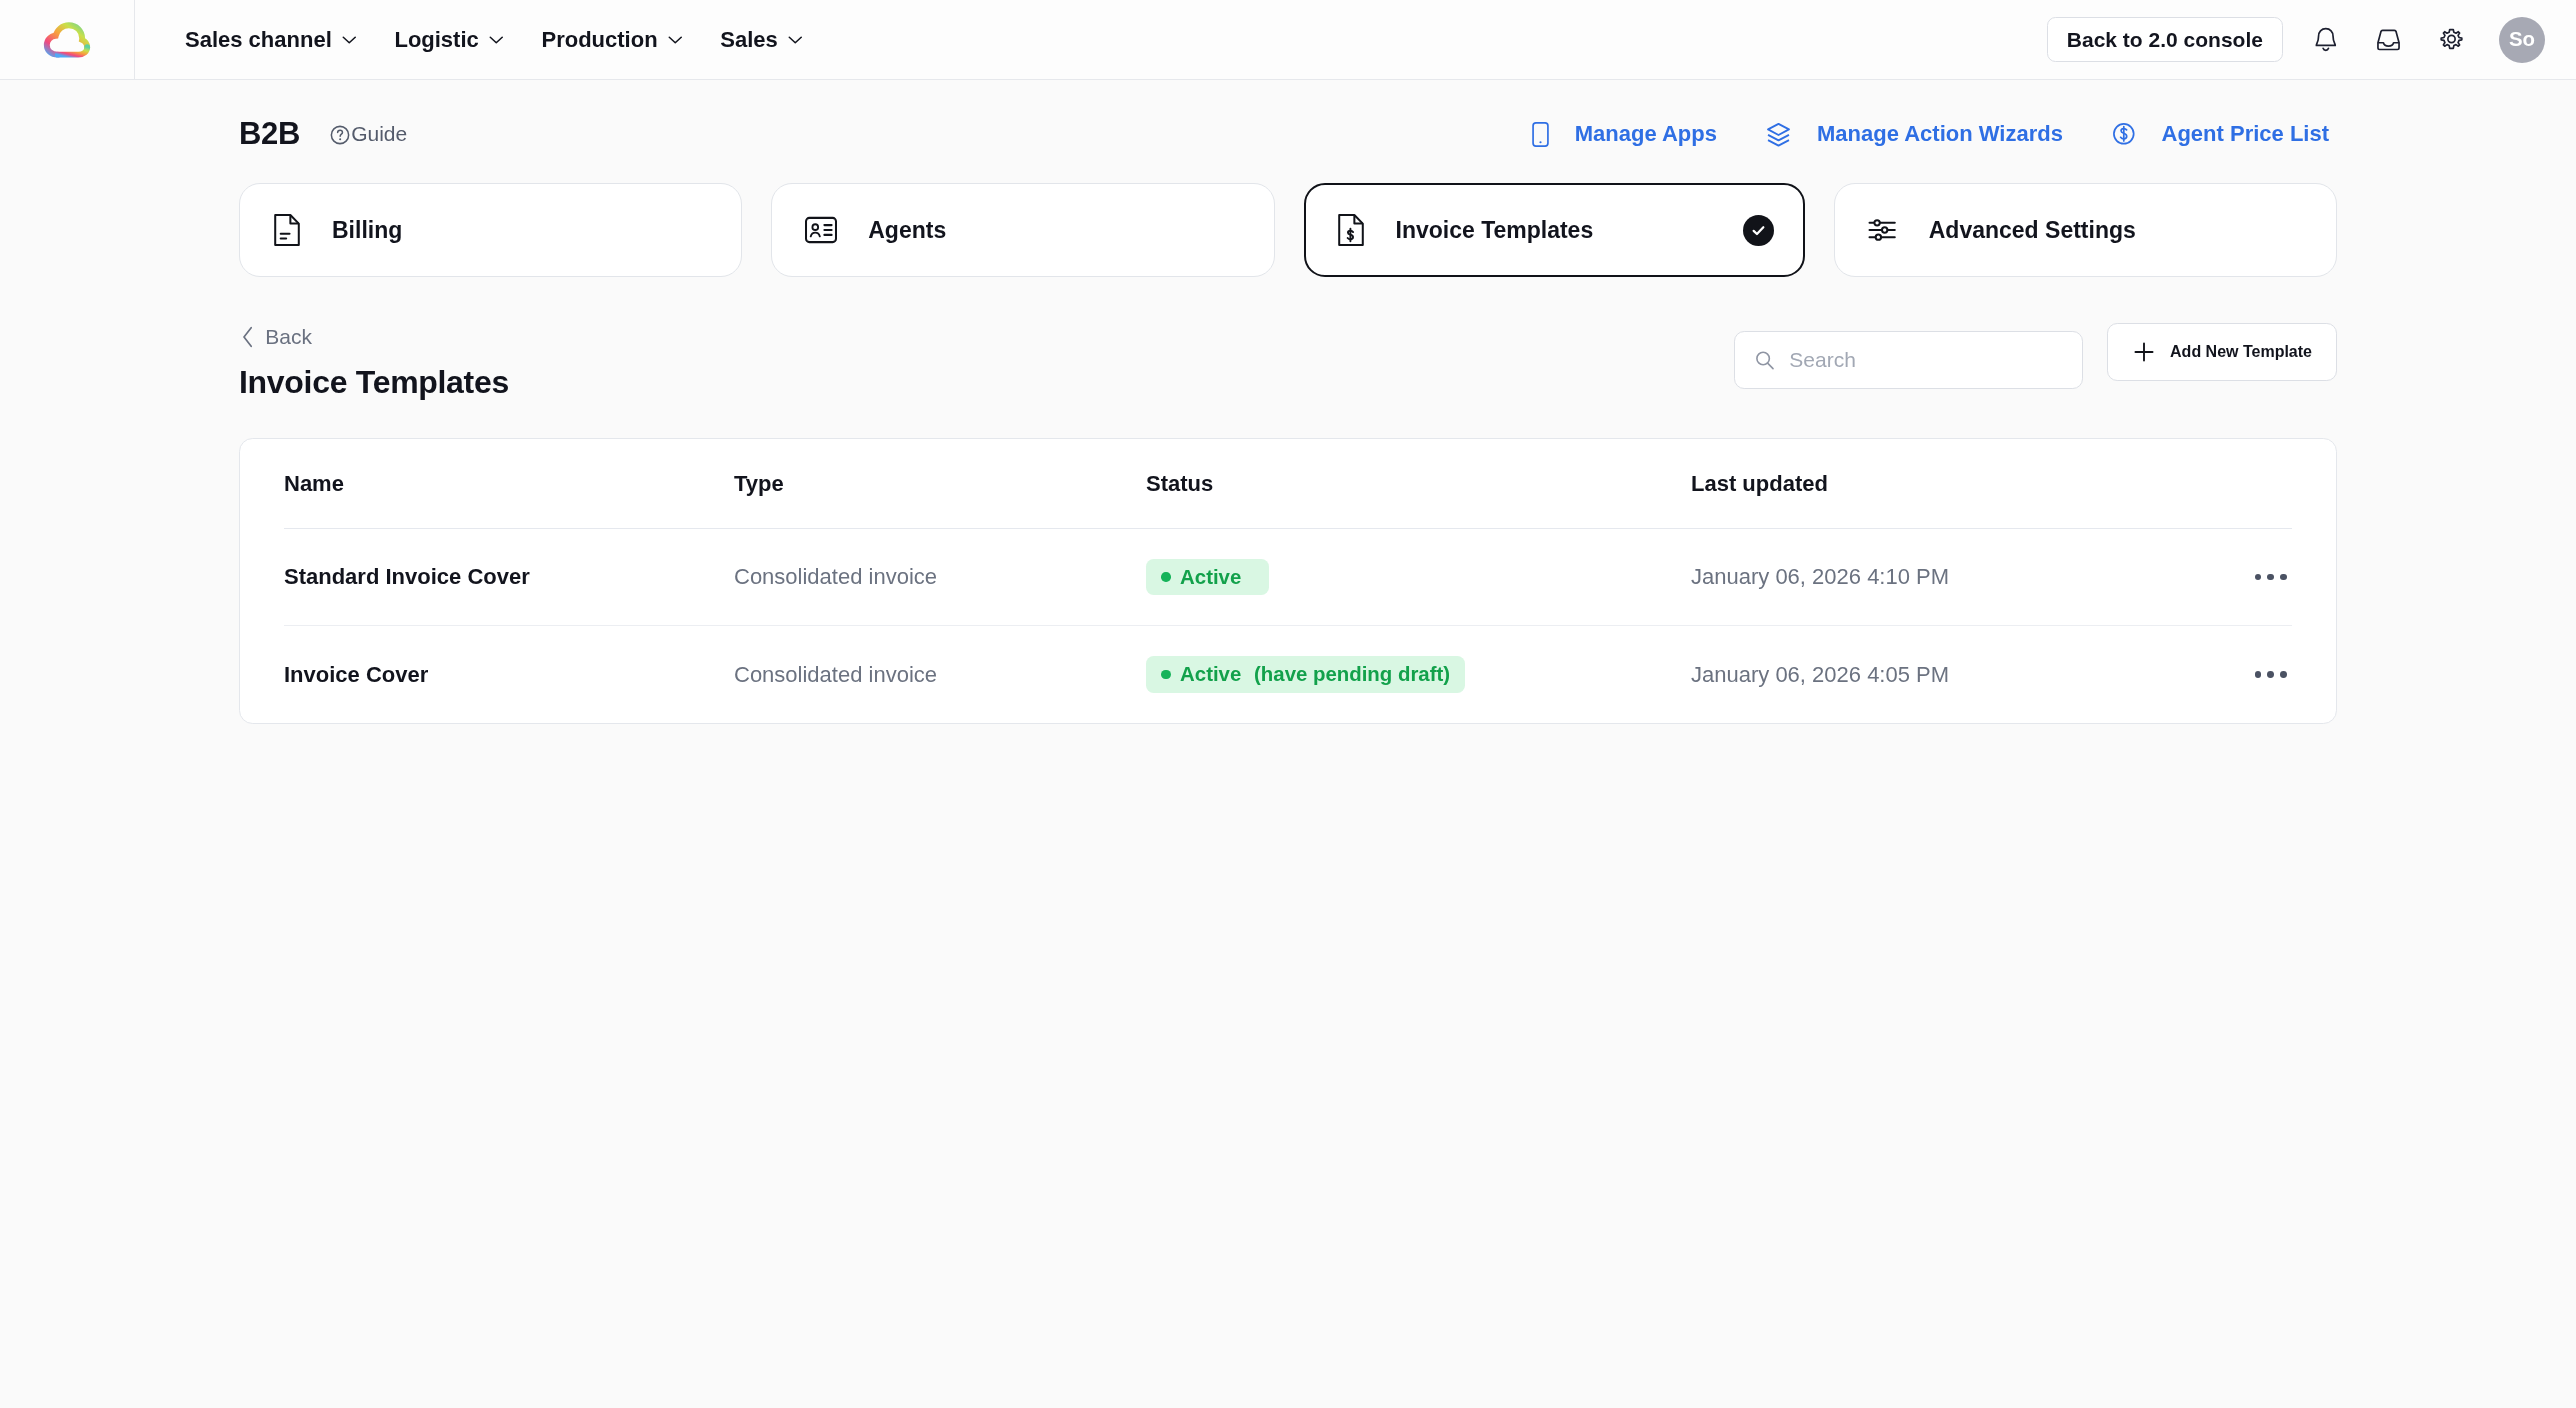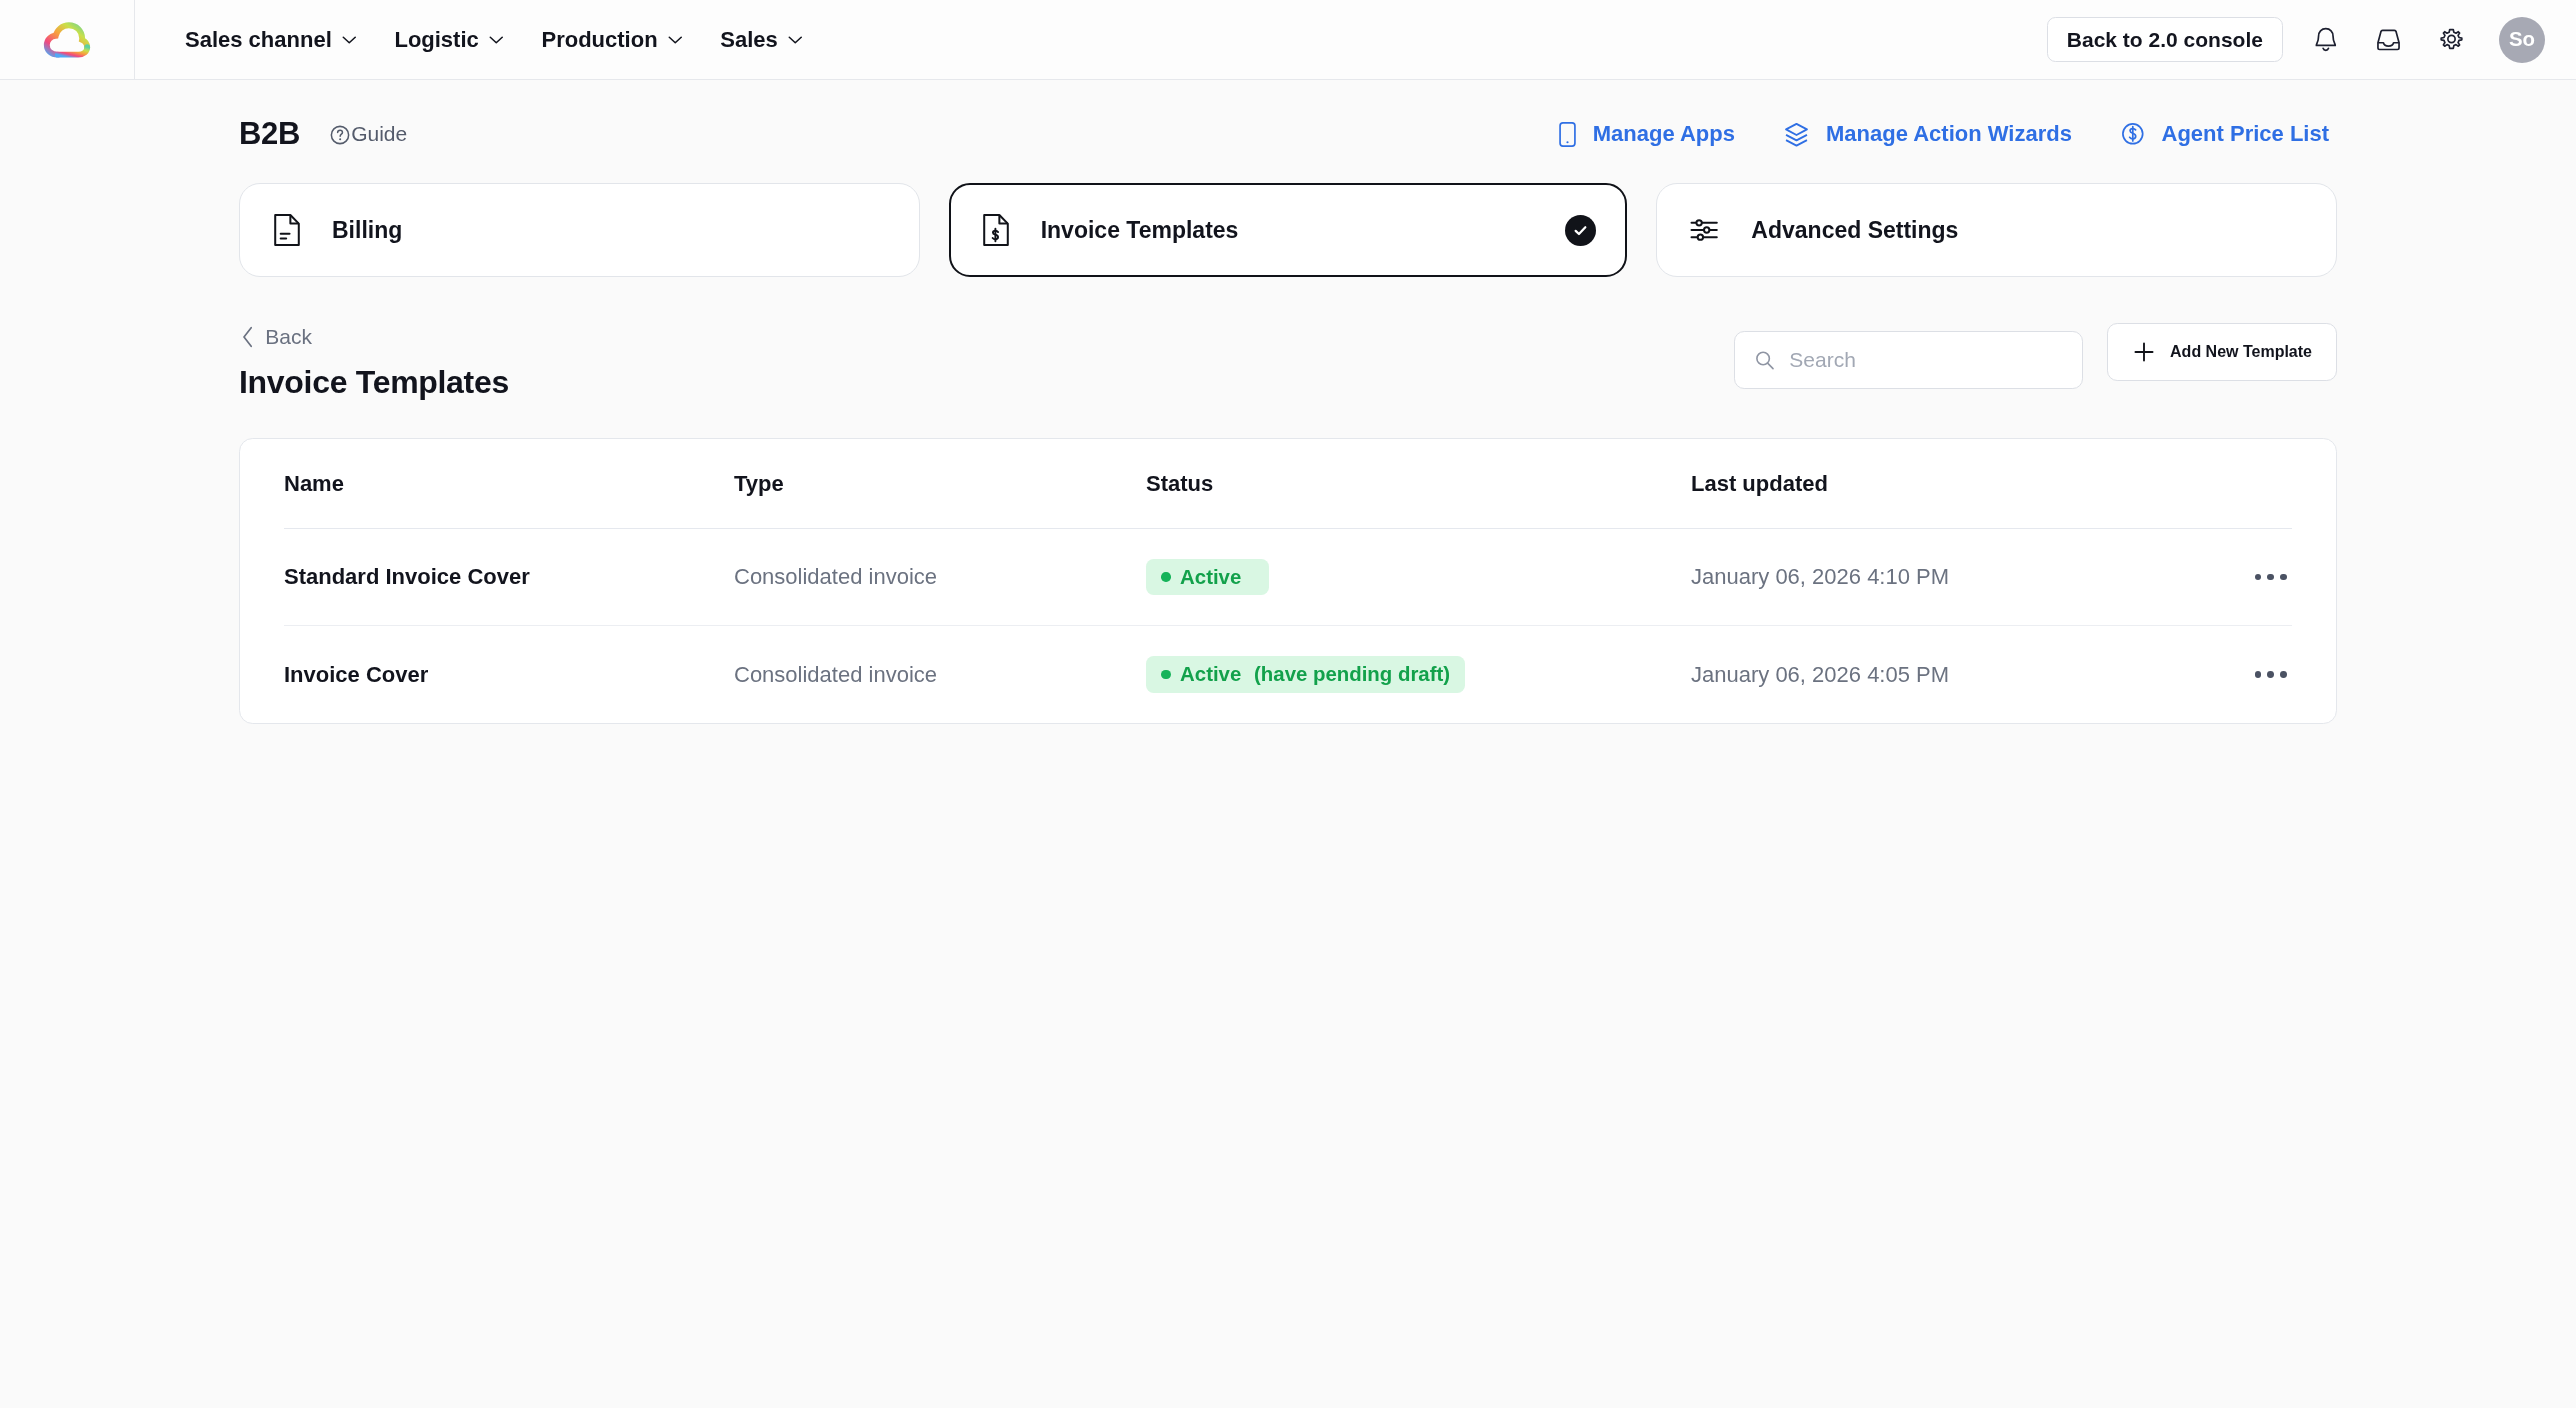--- a/index.html
+++ b/index.html
@@ -108,21 +108,21 @@
   }
   .guide-label { font-size: 21px; color: #545b6b; font-weight: 500; }
 
   .top-links {
     margin-left: auto;
     display: flex;
     align-items: center;
     gap: 48px;
   }
   .top-link {
-    display: flex; align-items: center; gap: 16px;
+    display: flex; align-items: center; gap: 25px;
     color: #2f6fe4;
     font-size: 22px;
     font-weight: 700;
     cursor: pointer;
     white-space: nowrap;
   }
 
   
   .tabcards {
     display: flex;
@@ -422,20 +422,31 @@
     <div class="tabcard">
       <svg width="32" height="36" viewBox="0 0 38 42">
         <path d="M5 3.2 L23 3.2 L33 13.4 L33 38.8 L5 38.8 Z" fill="none" stroke="#111319" stroke-width="2.4" stroke-linejoin="round"></path>
         <path d="M23 3.2 L23 13.4 L33 13.4" fill="none" stroke="#111319" stroke-width="2.4" stroke-linejoin="round"></path>
         <path d="M11.5 25.5 L22 25.5" fill="none" stroke="#111319" stroke-width="2.4" stroke-linecap="round"></path>
         <path d="M11.5 31.2 L18 31.2" fill="none" stroke="#111319" stroke-width="2.4" stroke-linecap="round"></path>
       </svg>
       <span class="tabcard-label">Billing</span>
     </div>
 
+    <div class="tabcard">
+      <svg width="36" height="32" viewBox="0 0 42 38">
+        <rect x="3.2" y="4.6" width="35.6" height="28.8" rx="4" fill="none" stroke="#111319" stroke-width="2.4"></rect>
+        <circle cx="14.2" cy="15.6" r="3.4" fill="none" stroke="#111319" stroke-width="2.2"></circle>
+        <path d="M8.8 26.6 C9.6 23.6 11.6 22.2 14.2 22.2 C16.8 22.2 18.8 23.6 19.6 26.6" fill="none" stroke="#111319" stroke-width="2.2" stroke-linecap="round" stroke-linejoin="round"></path>
+        <path d="M25 13.2 L33.6 13.2" fill="none" stroke="#111319" stroke-width="2.4" stroke-linecap="round"></path>
+        <path d="M25 19 L33.6 19" fill="none" stroke="#111319" stroke-width="2.4" stroke-linecap="round"></path>
+        <path d="M25 24.8 L33.6 24.8" fill="none" stroke="#111319" stroke-width="2.4" stroke-linecap="round"></path>
+      </svg>
+      <span class="tabcard-label">Agents</span>
+    </div>
 
     <div class="tabcard selected">
       <svg width="32" height="36" viewBox="0 0 38 42">
         <path d="M5 3.2 L23 3.2 L33 13.4 L33 38.8 L5 38.8 Z" fill="none" stroke="#111319" stroke-width="2.4" stroke-linejoin="round"></path>
         <path d="M23 3.2 L23 13.4 L33 13.4" fill="none" stroke="#111319" stroke-width="2.4" stroke-linejoin="round"></path>
         <path d="M21.5 23.4 C20.7 22.4 19.6 22 18.3 22 C16.5 22 15.4 22.9 15.4 24.2 C15.4 27.2 21.4 25.9 21.4 29.4 C21.4 30.9 20.2 32 18.3 32 C16.9 32 15.8 31.5 15 30.5" fill="none" stroke="#111319" stroke-width="2.3" stroke-linecap="round"></path>
         <path d="M18.3 19.6 L18.3 34.4" fill="none" stroke="#111319" stroke-width="2.3" stroke-linecap="round"></path>
       </svg>
       <span class="tabcard-label">Invoice Templates</span>
       <span class="check-badge">

